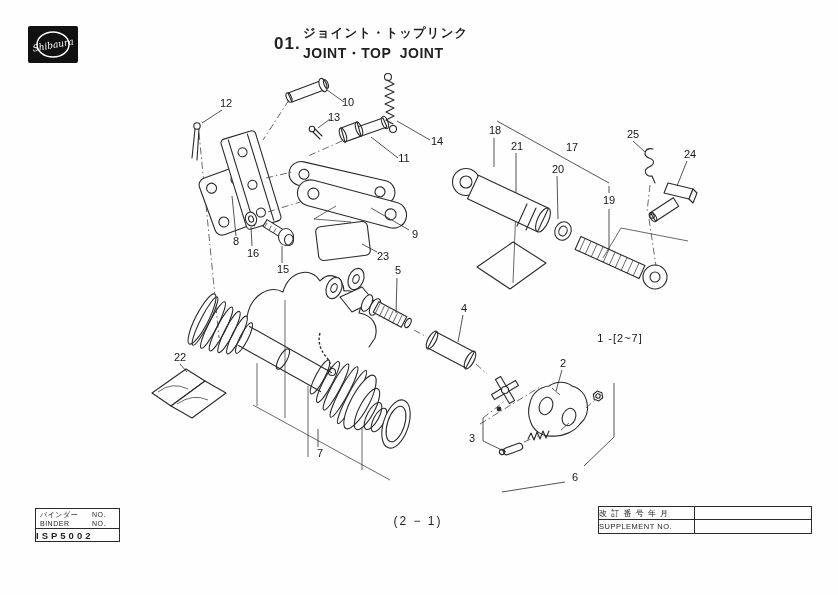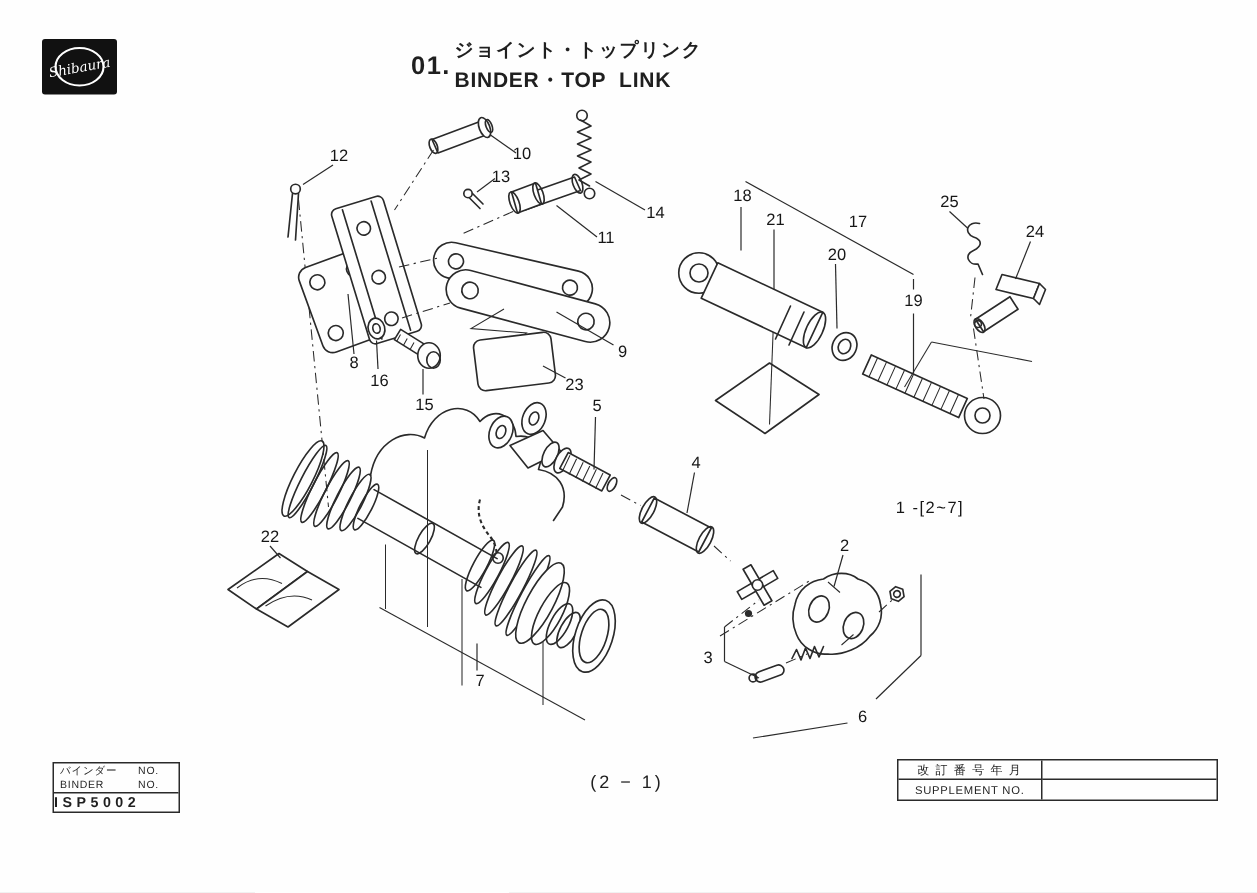--- a/index.html
+++ b/index.html
@@ -23,42 +23,42 @@
   .hz{stroke:#2a2a2a;fill:none;stroke-width:.7;}
   .pl{font-family:"Liberation Sans",sans-serif;font-size:11px;fill:#161616;text-anchor:middle;}
   .note{font-family:"Liberation Sans",sans-serif;font-size:11px;fill:#161616;text-anchor:middle;letter-spacing:1px;}
   
   .binder-box{position:absolute;left:35px;top:508px;width:83px;height:32px;border:1.2px solid #2a2a2a;font-size:7px;}
   .binder-row1{height:19px;padding:2px 4px 0 4px;box-sizing:border-box;}
   .binder-line{display:flex;justify-content:space-between;width:66px;line-height:8.5px;letter-spacing:.5px;}
   .binder-row2{border-top:1.2px solid #2a2a2a;height:13px;text-align:left;font-size:9.5px;letter-spacing:3px;line-height:13px;font-weight:bold;}
   .page-num{position:absolute;left:368px;top:514px;width:100px;text-align:center;font-size:12px;letter-spacing:2px;}
   .supp-box{position:absolute;left:598px;top:506px;width:212px;height:26px;border:1.2px solid #2a2a2a;display:grid;grid-template-columns:96px 1fr;grid-template-rows:13px 13px;box-sizing:content-box;}
-  .supp-cell{border-right:1.2px solid #2a2a2a;border-bottom:1px solid #2a2a2a;text-align:center;overflow:hidden;}
+  .supp-cell{border-right:1.2px solid #2a2a2a;border-bottom:1px solid #2a2a2a;text-align:left;overflow:hidden;}
   .supp-cell.last-row{border-bottom:none;}
   .supp-val{border-bottom:1px solid #2a2a2a;}
   .supp-val.last-row{border-bottom:none;}
   .supp-ja{font-size:8px;line-height:13px;letter-spacing:1px;}
   .supp-en{font-size:7.5px;line-height:13px;letter-spacing:.5px;}
 </style>
 </head>
 <body>
 
 <div class="page">
 
   <div class="logo">
     <svg width="50" height="37">
       <ellipse cx="25" cy="18.5" rx="16" ry="12.5" fill="none" stroke="#fff" stroke-width="1.4"></ellipse>
       <text x="25" y="22" text-anchor="middle" fill="#fff" font-family="'DejaVu Serif',serif" font-style="italic" font-size="9" transform="rotate(-10 25 18.5)">Shibaura</text>
     </svg>
   </div>
 
   <div class="sec-num">01.</div>
   <div class="title-ja">ジョイント・トップリンク</div>
-  <div class="title-en">BINDER・TOP  LINK</div>
+  <div class="title-en">JOINT・TOP  JOINT</div>
 
   <svg class="diagram" width="838" height="595" viewBox="0 0 838 595">
 
     <g>
 
       <line class="dd" x1="199" y1="133" x2="219" y2="338"></line>
       <circle class="d" cx="197" cy="126" r="3.2"></circle>
       <path class="d" d="M195,129 L192,158 M199,129 L197,160"></path>
 
       <g transform="rotate(-20 229 201)">

